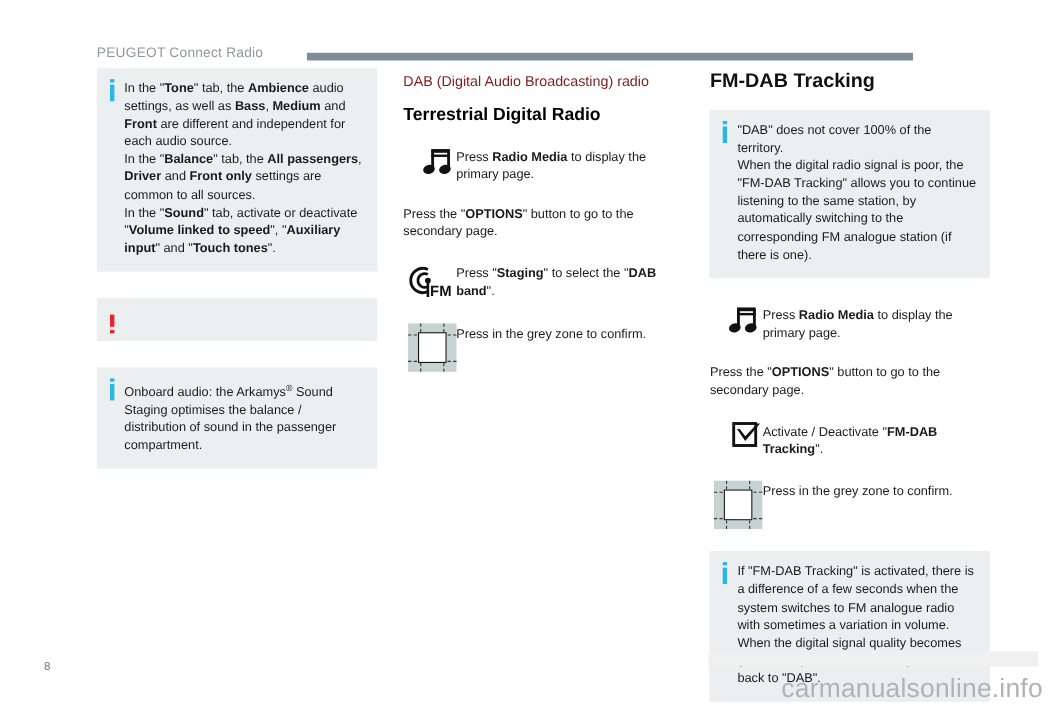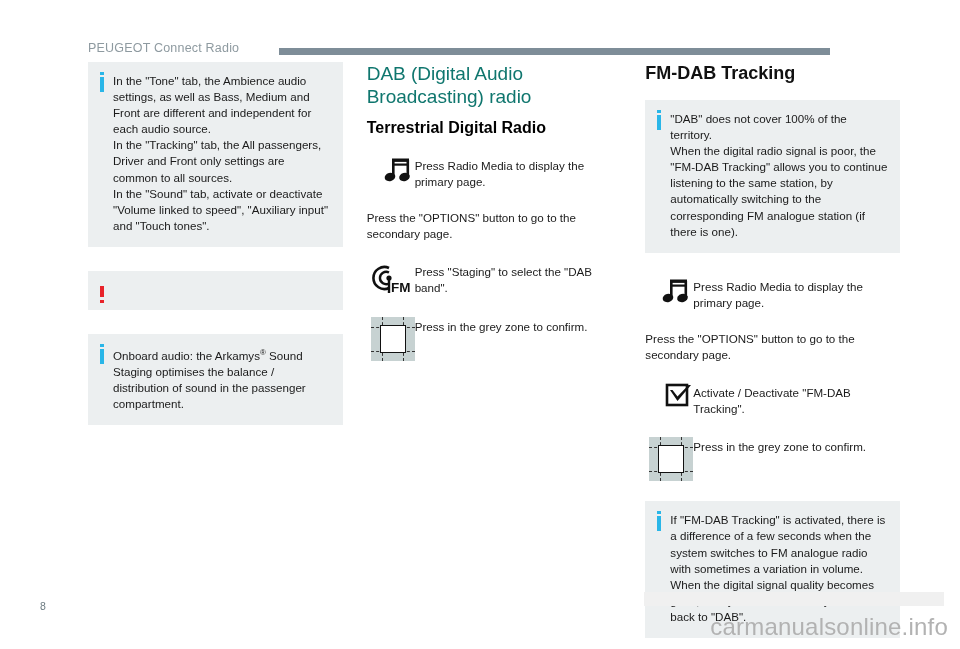--- a/index.html
+++ b/index.html
@@ -50,23 +50,23 @@
     top: 62px;
     left: 88px;
     width: 812px;
     display: flex;
     gap: 24px;
   }
   .col { width: 255px; }
 
   
   .h1 {
-    font-size: 19px;
+    font-size: 13px;
     line-height: 23px;
-    color: #0f766e;
+    color: #7f1d1d;
     font-weight: normal;
     margin-bottom: 10px;
   }
   .h2 {
     font-size: 16px;
     line-height: 20px;
     color: #000000;
     font-weight: bold;
     margin-bottom: 18px;
   }
@@ -142,21 +142,21 @@
     padding-top: 2px;
   }
 
   .para {
     font-size: 11.6px;
     line-height: 16.1px;
     color: #1a1a1a;
     margin-bottom: 20px;
   }
 
-  b { font-weight: normal; }
+  b { font-weight: bold; }
   .reg { font-size: 8px; vertical-align: super; }
 
   
   .greyzone {
     position: relative;
     width: 44px;
     height: 44px;
     background: #c7d2d2;
     flex: none;
   }
@@ -217,21 +217,21 @@
   </div>
 
   <div class="columns">
 
     <div class="col">
 
       <div class="box">
         <div class="box-bar info"></div>
         <div class="box-text">
           In the "<b>Tone</b>" tab, the <b>Ambience</b> audio settings, as well as <b>Bass</b>, <b>Medium</b> and <b>Front</b> are different and independent for each audio source.<br>
-          In the "<b>Tracking</b>" tab, the <b>All passengers</b>, <b>Driver</b> and <b>Front only</b> settings are common to all sources.<br>
+          In the "<b>Balance</b>" tab, the <b>All passengers</b>, <b>Driver</b> and <b>Front only</b> settings are common to all sources.<br>
           In the "<b>Sound</b>" tab, activate or deactivate "<b>Volume linked to speed</b>", "<b>Auxiliary input</b>" and "<b>Touch tones</b>".
         </div>
       </div>
 
       <div class="box">
         <div class="box-bar warn"></div>
       </div>
 
       <div class="box">
         <div class="box-bar info"></div>

